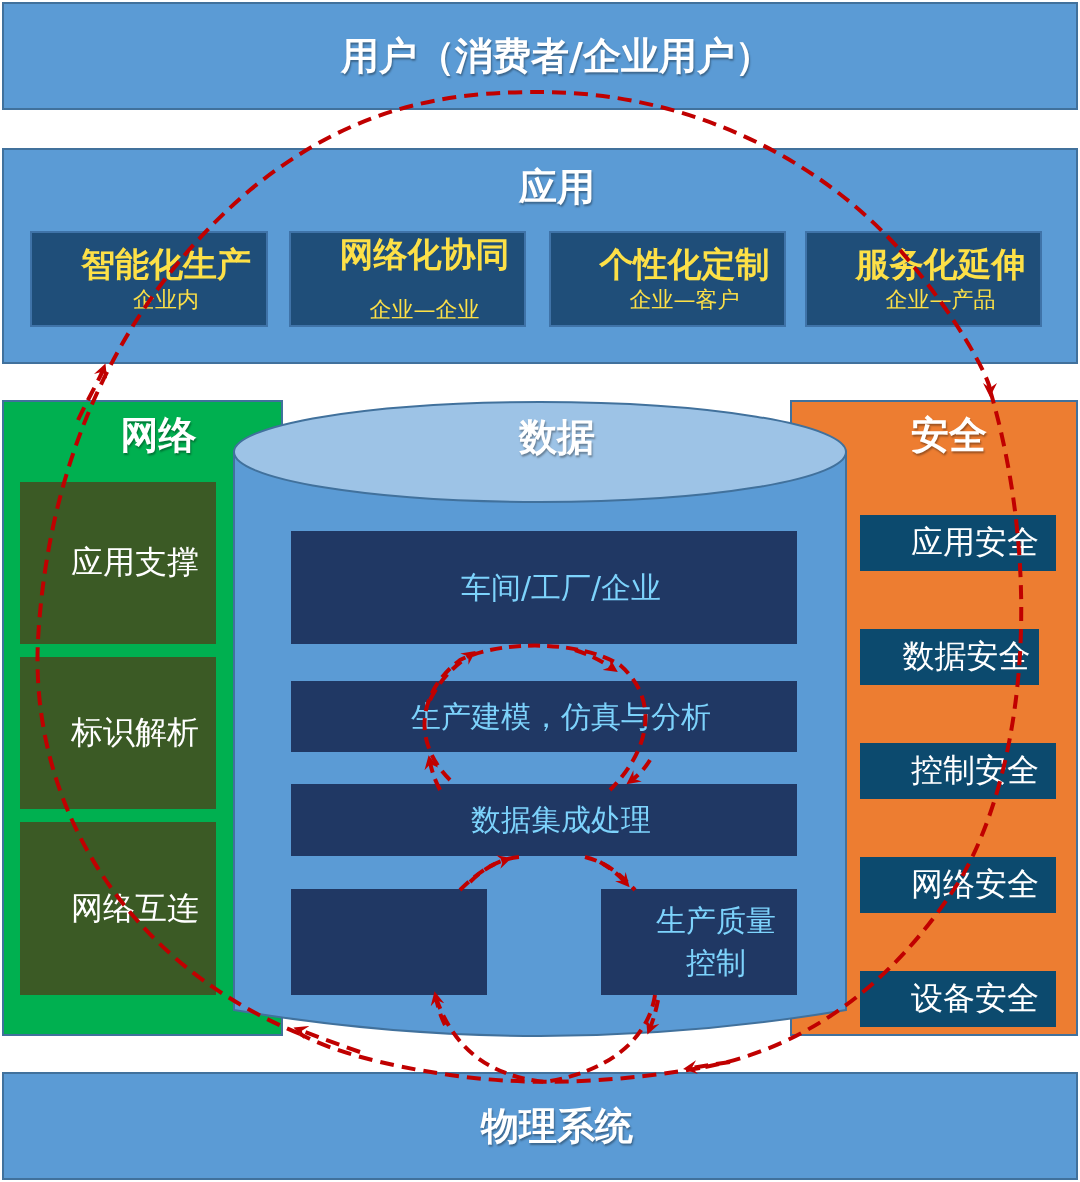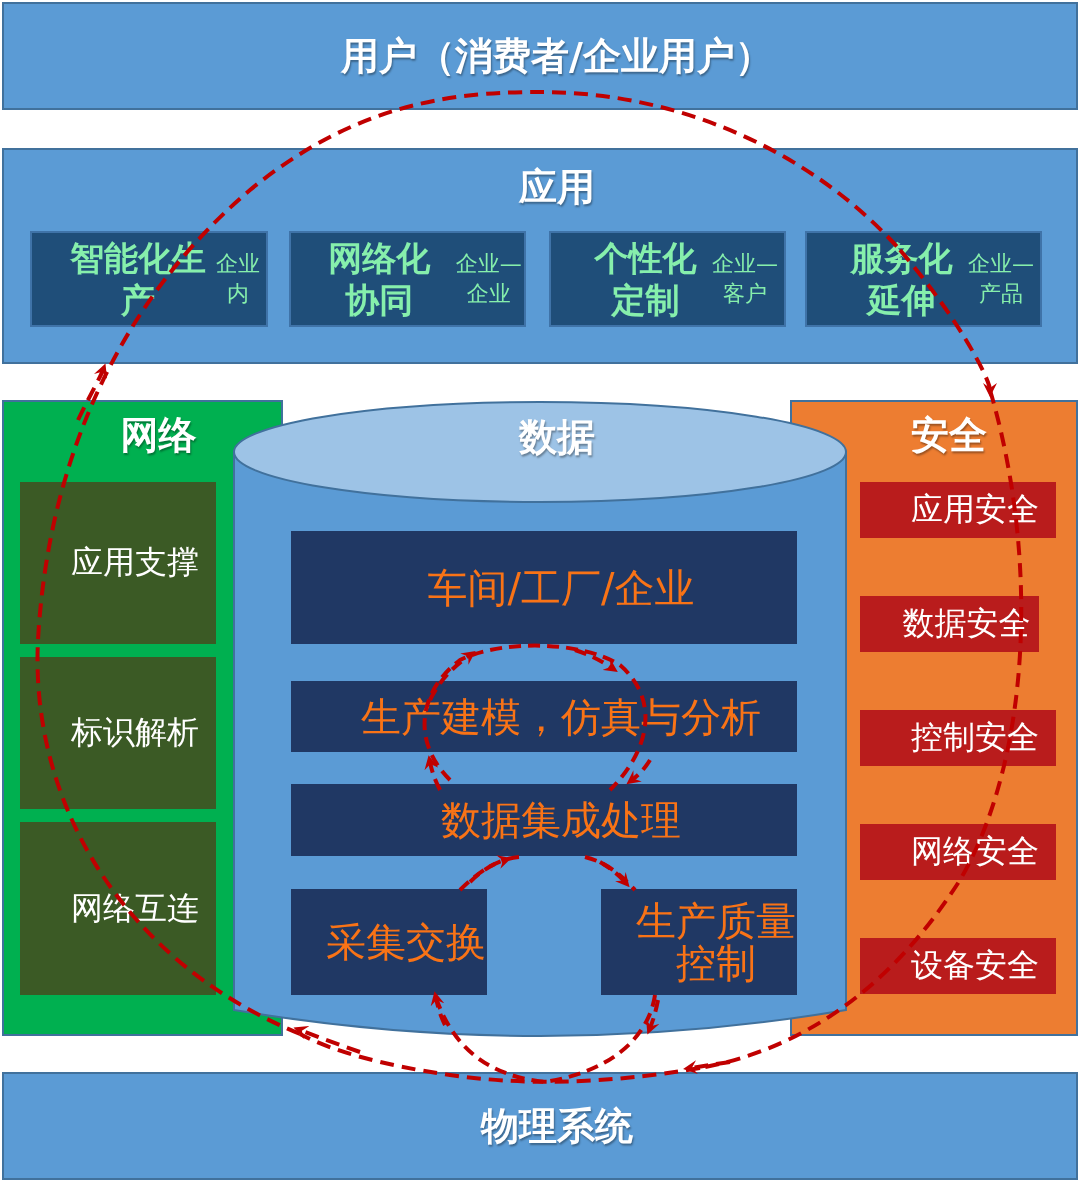--- a/index.html
+++ b/index.html
@@ -2,28 +2,28 @@
 <html><head>
 <meta charset="utf-8">
 <style>
   html, body { margin:0; padding:0; }
   body { width:1080px; height:1182px; position:relative; background:#ffffff; overflow:hidden;
          font-family:"DejaVu Sans","Liberation Sans",sans-serif; }
   .abs { position:absolute; box-sizing:border-box;padding-left:34px; }
   .bar { background:#5b9bd5; border:2px solid #41719c; color:#fff; }
   .center { display:flex; align-items:center; justify-content:center; text-align:center; }
   .layer-title { font-size:38px; font-weight:bold; color:#fff; text-shadow:1px 2px 2px rgba(0,0,0,0.35); }
-  .app-box { background:#1f4e79; border:2px solid #3f73a8; color:#86efac; flex-direction:row; }
+  .app-box { background:#1f4e79; border:2px solid #3f73a8; color:#fde047; flex-direction:column; }
   .app-box .t { font-size:34px; font-weight:bold; line-height:42px; }
   .app-box .s { font-size:22px; line-height:30px; }
   .net-panel { background:#00b050; border:2px solid #41719c; }
   .net-item { background:#3b5a25; color:#fff; font-size:32px; }
   .sec-panel { background:#ed7d31; border:2px solid #41719c; }
-  .sec-item { background:#b91c1c; color:#fff; font-size:32px; }
-  .data-box { background:#203864; color:#f97316; font-size:40px; line-height:42px; flex-direction:column; }
+  .sec-item { background:#0c4a6e; color:#fff; font-size:32px;margin-top:33px; }
+  .data-box { background:#203864; color:#7dd3fc; font-size:30px; line-height:42px; flex-direction:column; }
   svg.overlay { position:absolute; left:0; top:0; pointer-events:none; }
 </style>
 </head>
 <body>
 
 <div class="abs bar center" style="left:2px;top:2px;width:1076px;height:108px;">
   <span class="layer-title">用户（消费者/企业用户）</span>
 </div>
 
 <div class="abs bar" style="left:2px;top:148px;width:1076px;height:216px;">
@@ -95,21 +95,20 @@
 <div class="abs data-box center" style="left:291px;top:531px;width:506px;height:113px;">
   <span>车间/工厂/企业</span>
 </div>
 <div class="abs data-box center" style="left:291px;top:681px;width:506px;height:71px;">
   <span>生产建模，仿真与分析</span>
 </div>
 <div class="abs data-box center" style="left:291px;top:784px;width:506px;height:72px;">
   <span>数据集成处理</span>
 </div>
 <div class="abs data-box center" style="left:291px;top:889px;width:196px;height:106px;">
-  <span>采集交换</span>
 </div>
 <div class="abs data-box center" style="left:601px;top:889px;width:196px;height:106px;">
   <span>生产质量</span>
   <span>控制</span>
 </div>
 
 <div class="abs bar center" style="left:2px;top:1072px;width:1076px;height:108px;">
   <span class="layer-title">物理系统</span>
 </div>
 

